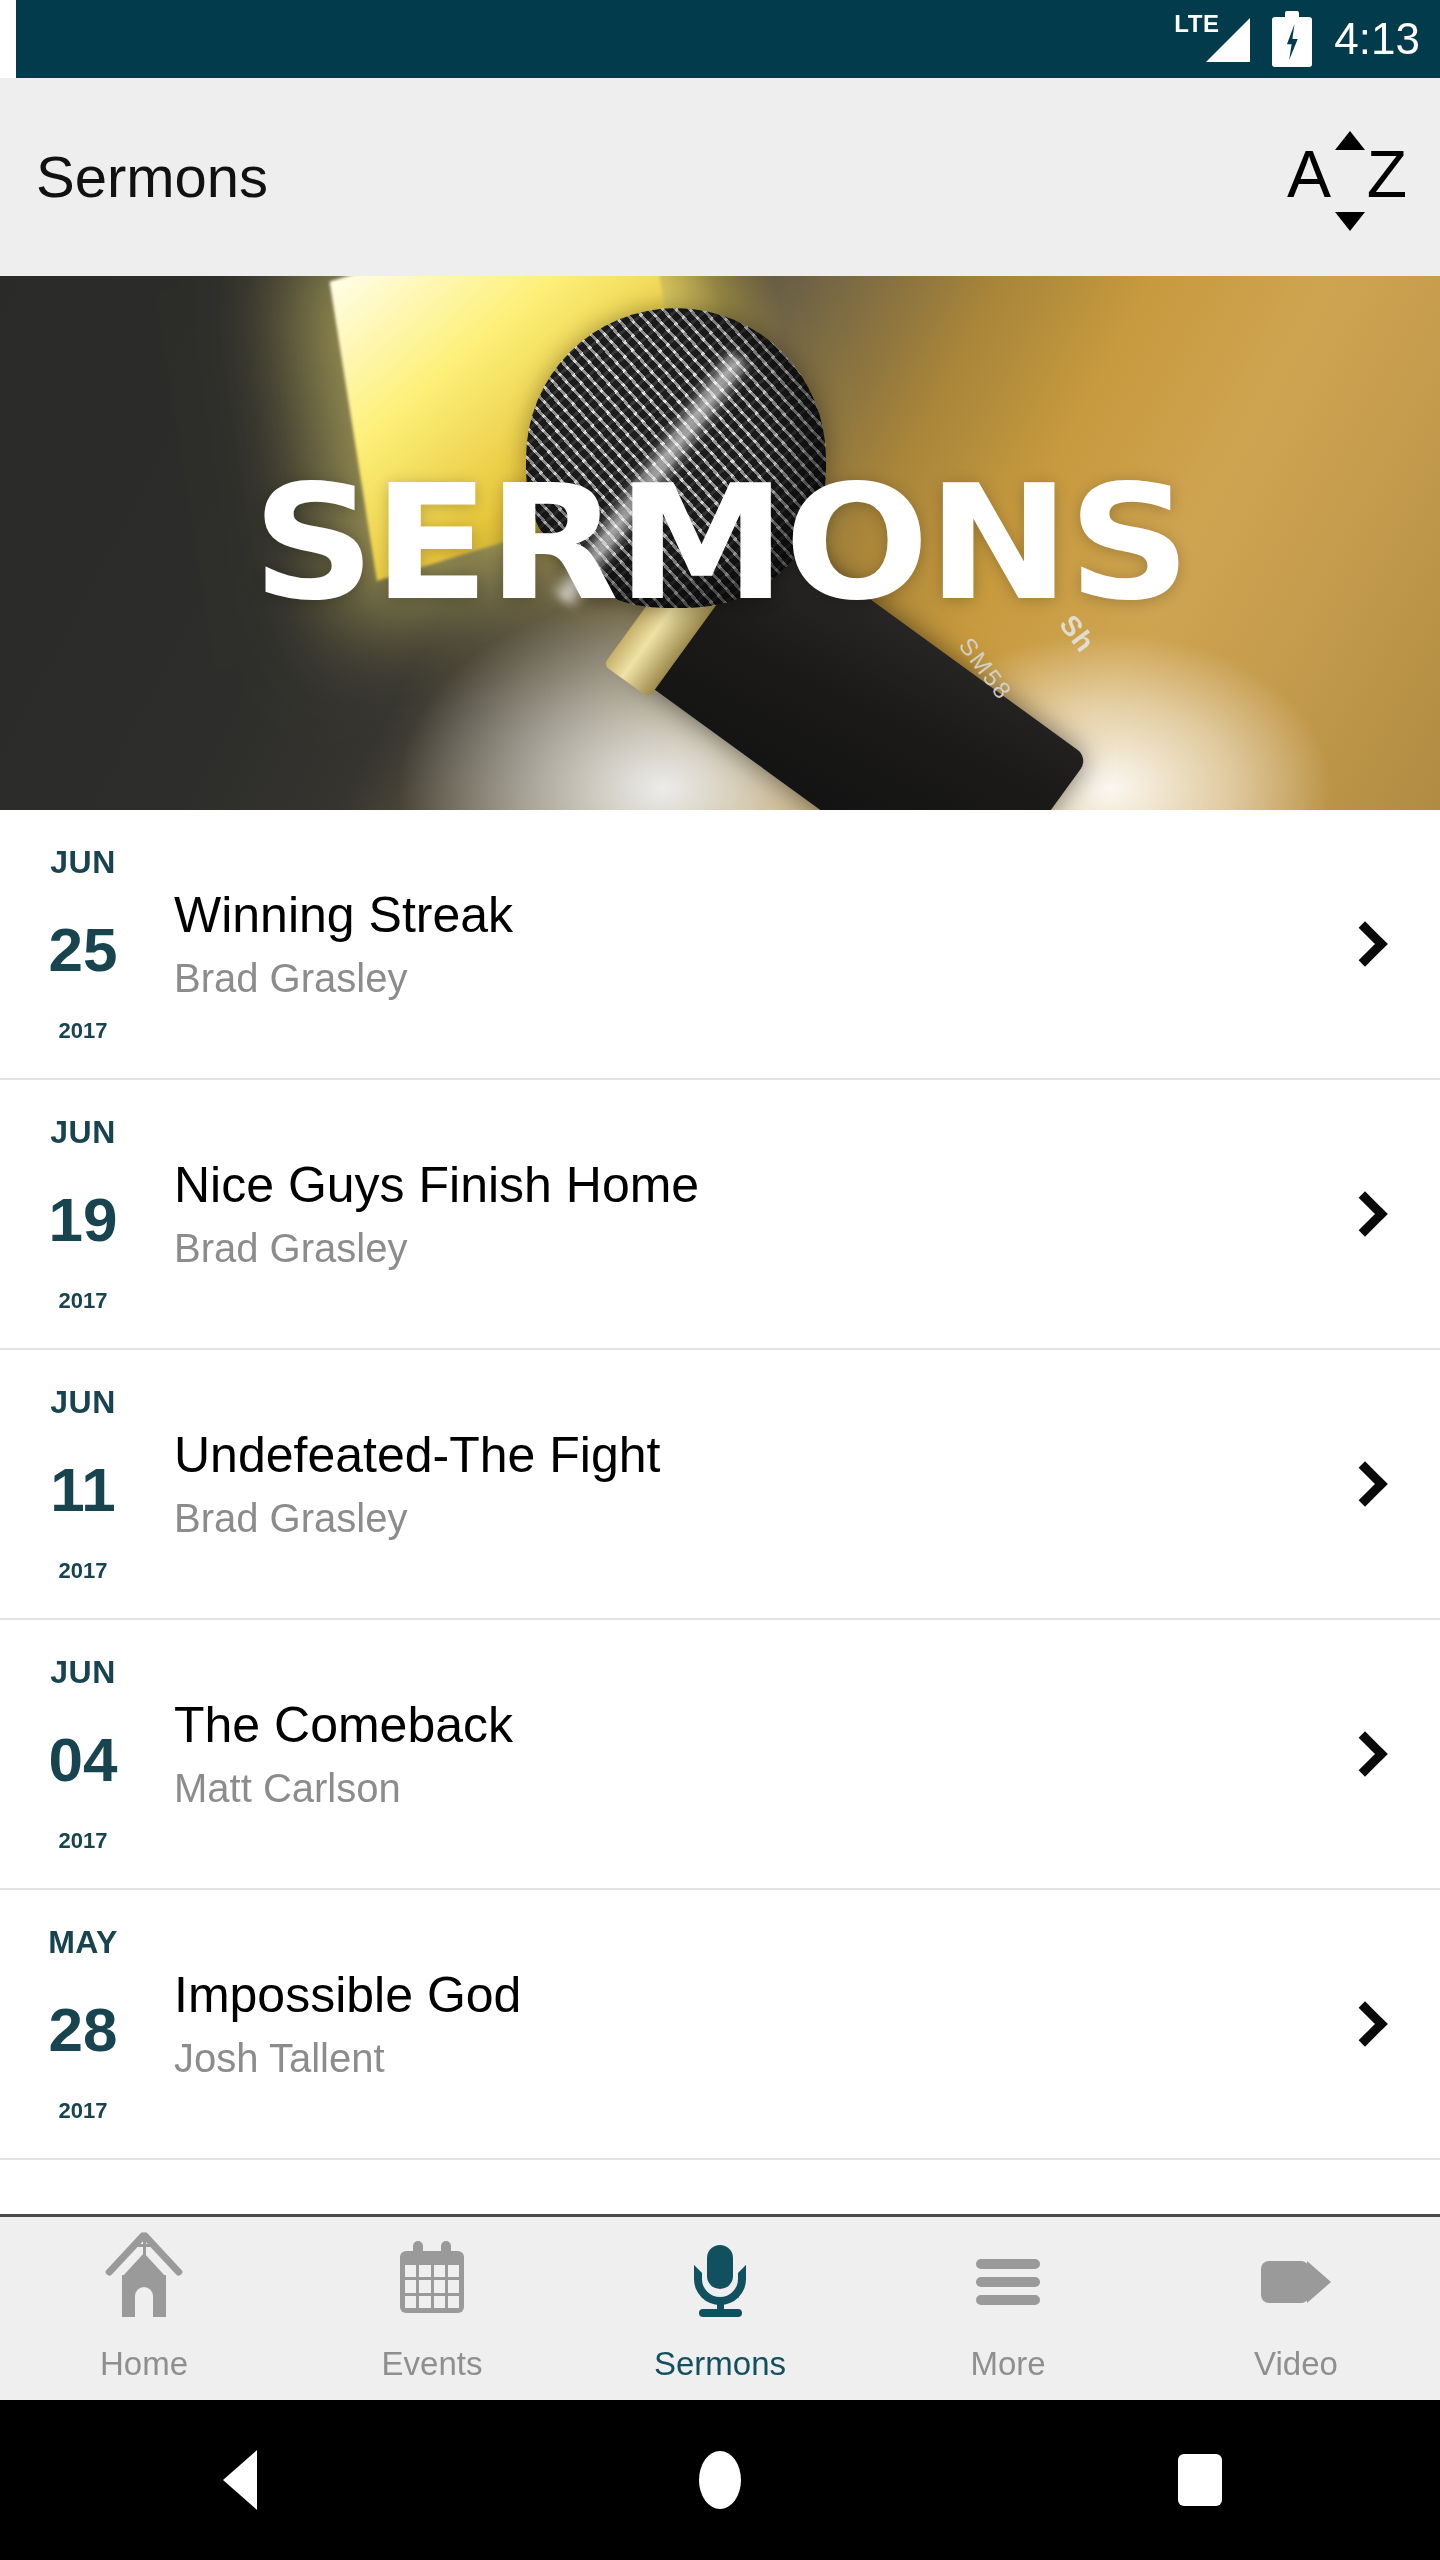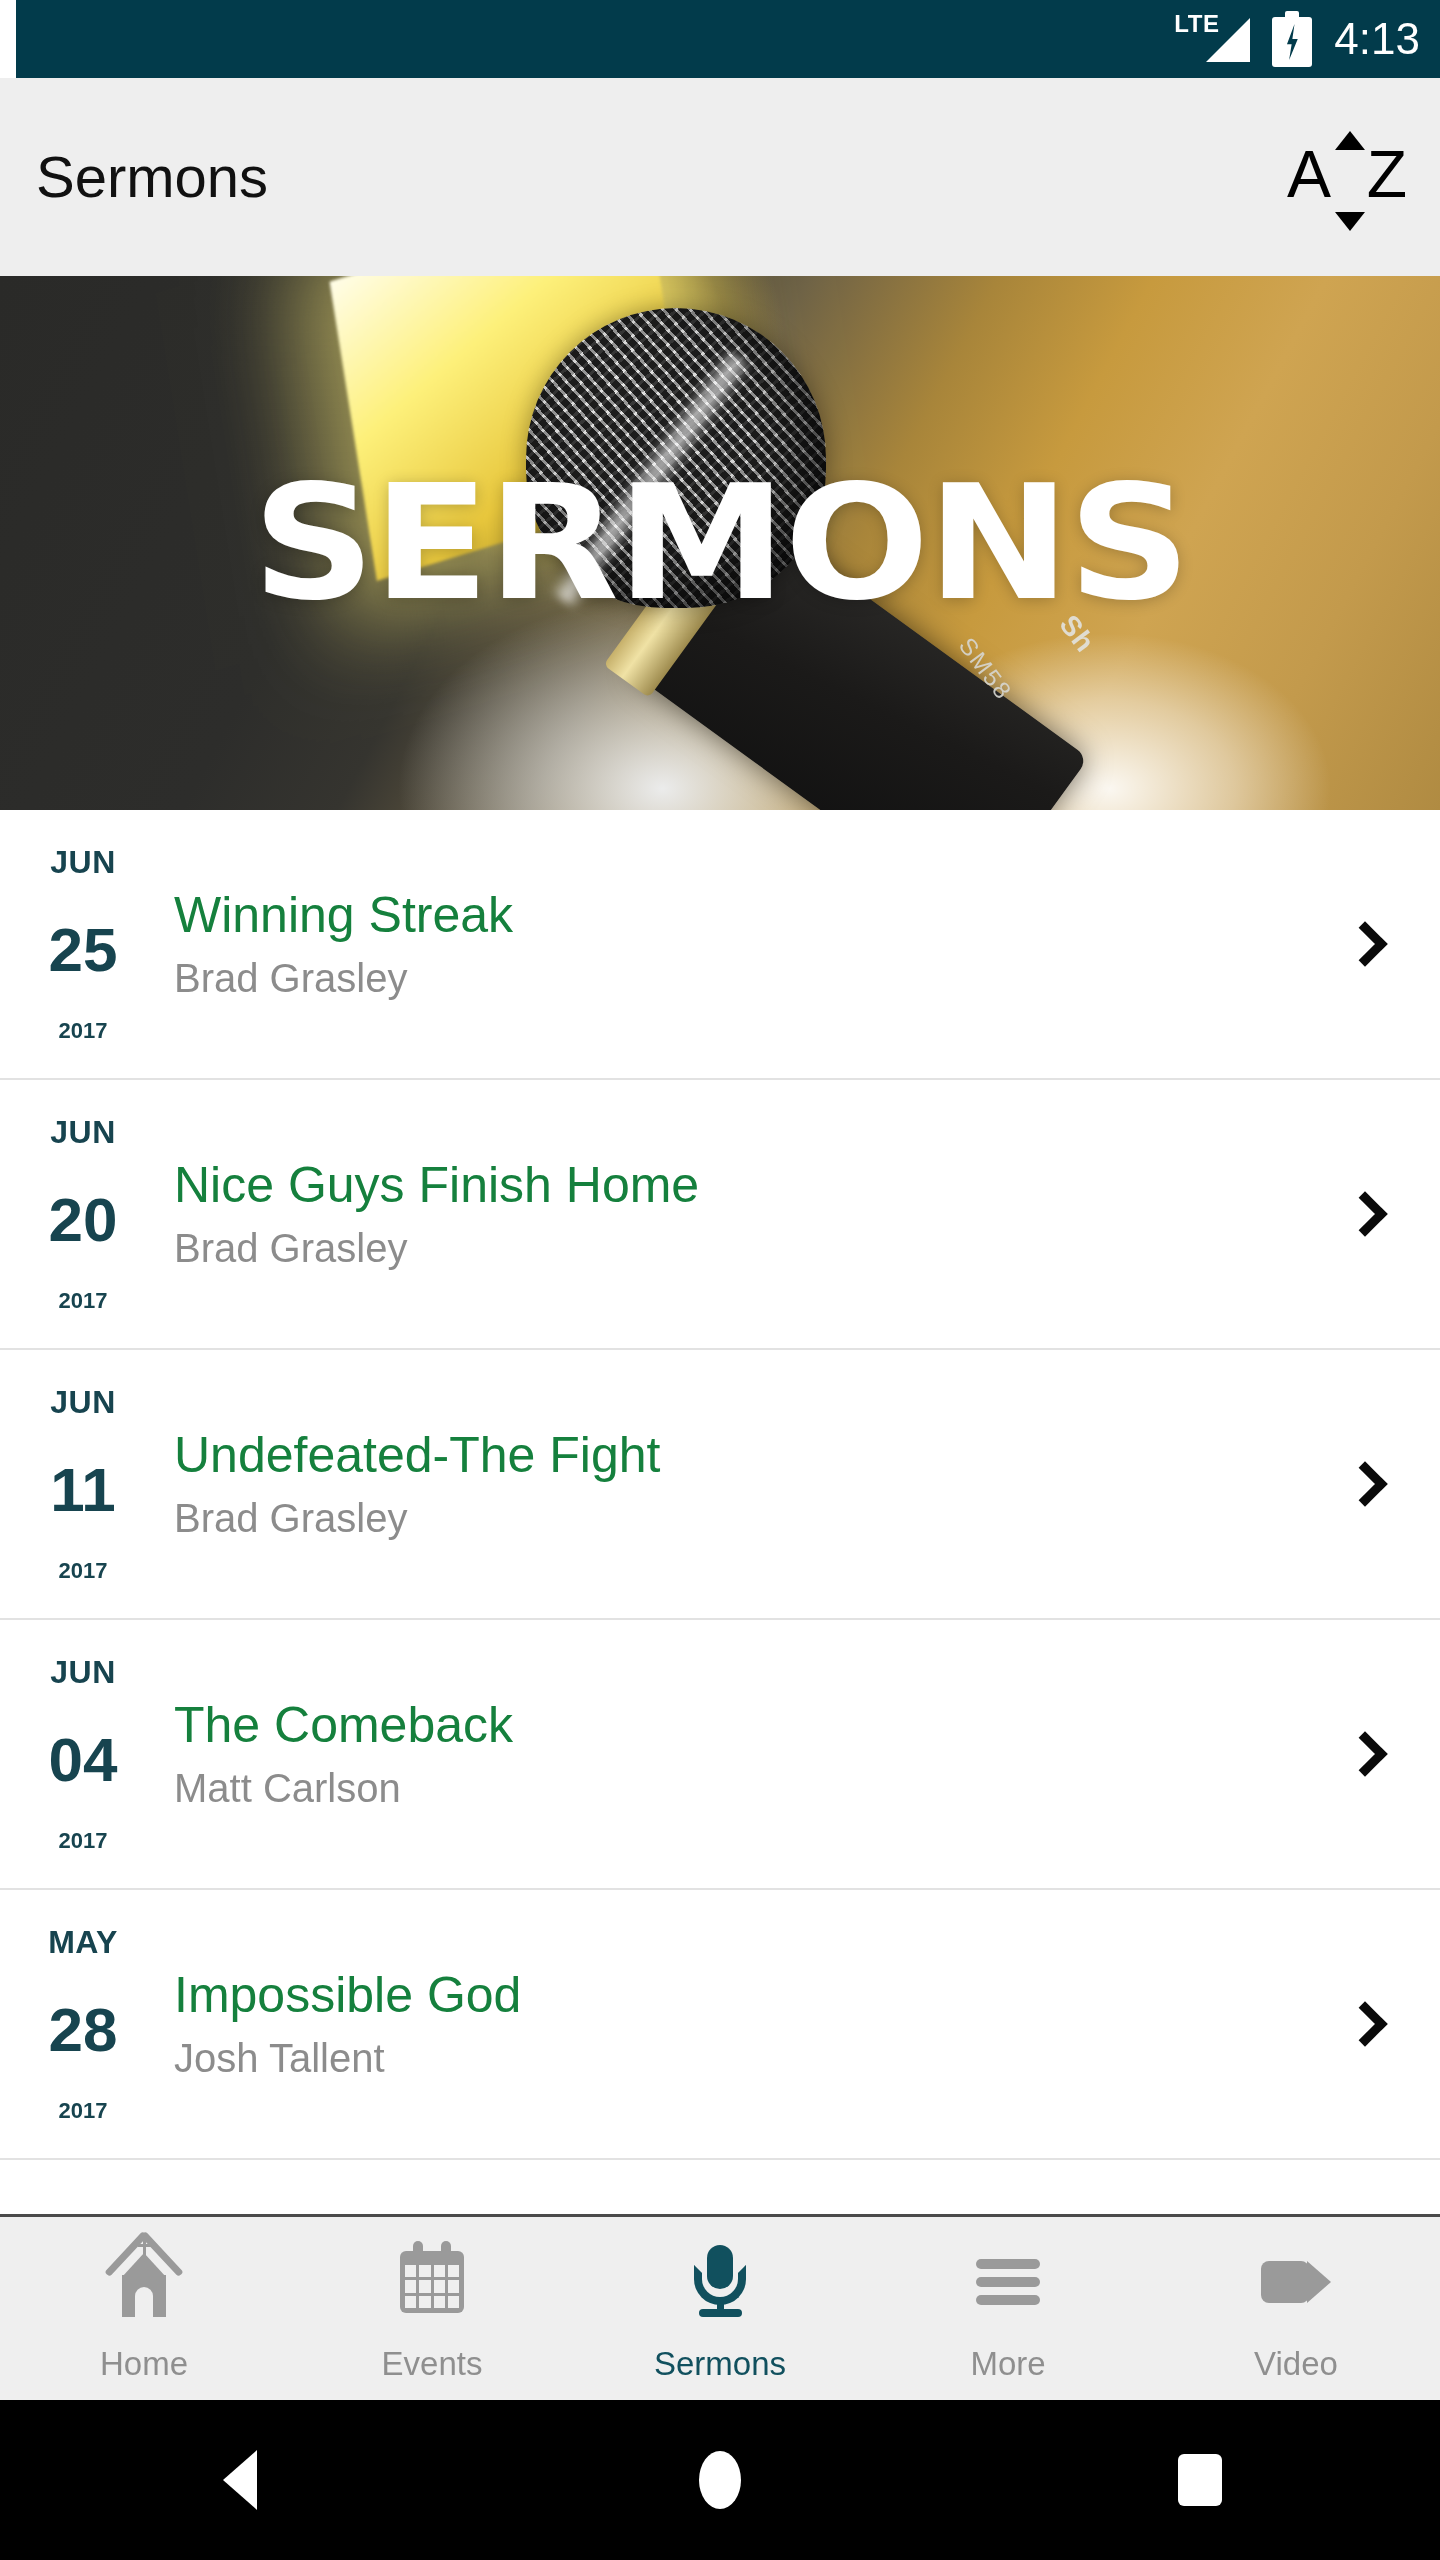--- a/index.html
+++ b/index.html
@@ -200,21 +200,21 @@
     display:flex; flex-direction:column; align-items:center;
     color:#17444F;
     font-family:"Liberation Sans", sans-serif;
     gap:36px;
   }
   .d-month { font-size:32px; font-weight:bold; letter-spacing:0.5px; line-height:1.12; }
   .d-day   { font-size:62px; font-weight:bold; line-height:1.05; }
   .d-year  { font-size:22px; font-weight:bold; line-height:1.15; }
   .text-col { flex:1; margin-left:26px; }
   .s-title {
-    font-size:50px; color:#15803d; line-height:1.12;
+    font-size:50px; color:#000000; line-height:1.12;
     font-family:"Liberation Sans", sans-serif;
   }
   .s-speaker {
     margin-top:12px;
     font-size:40px; color:#8c8c8c; line-height:1.15;
     font-family:"Liberation Sans", sans-serif;
   }
   .chev {
     width:150px; min-width:150px;
     display:flex; align-items:center; justify-content:center;
@@ -414,21 +414,21 @@
         <div class="s-speaker">Brad Grasley</div>
       </div>
       <div class="chev">
           <i></i>
         </div>
     </div>
 
     <div class="row">
       <div class="date-col">
         <span class="d-month">JUN</span>
-        <span class="d-day">20</span>
+        <span class="d-day">19</span>
         <span class="d-year">2017</span>
       </div>
       <div class="text-col">
         <div class="s-title">Nice Guys Finish Home</div>
         <div class="s-speaker">Brad Grasley</div>
       </div>
       <div class="chev">
           <i></i>
         </div>
     </div>

